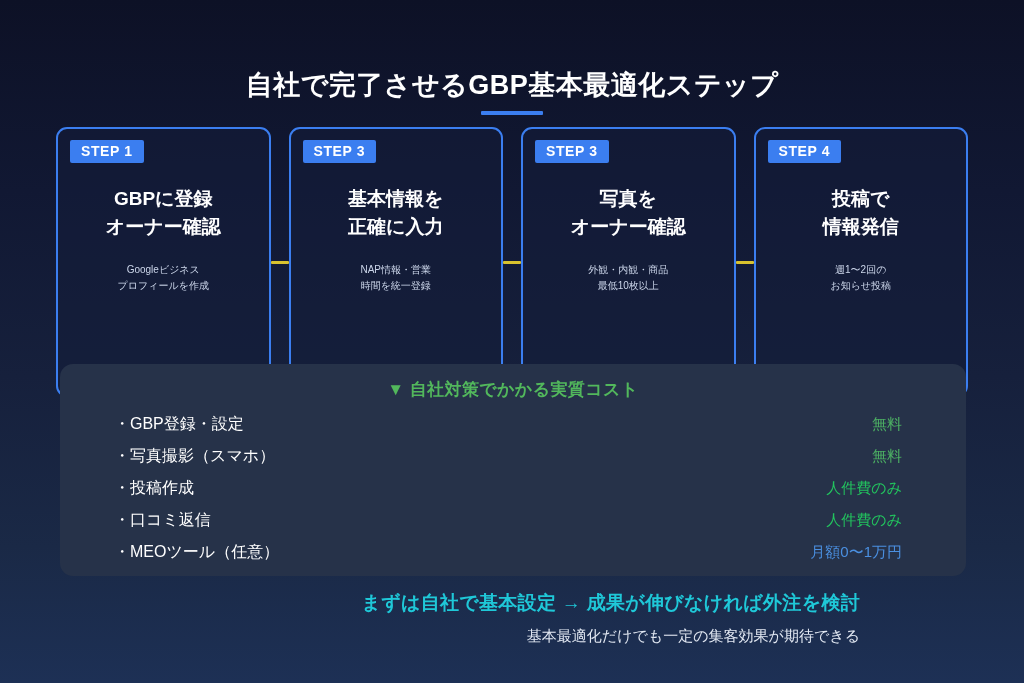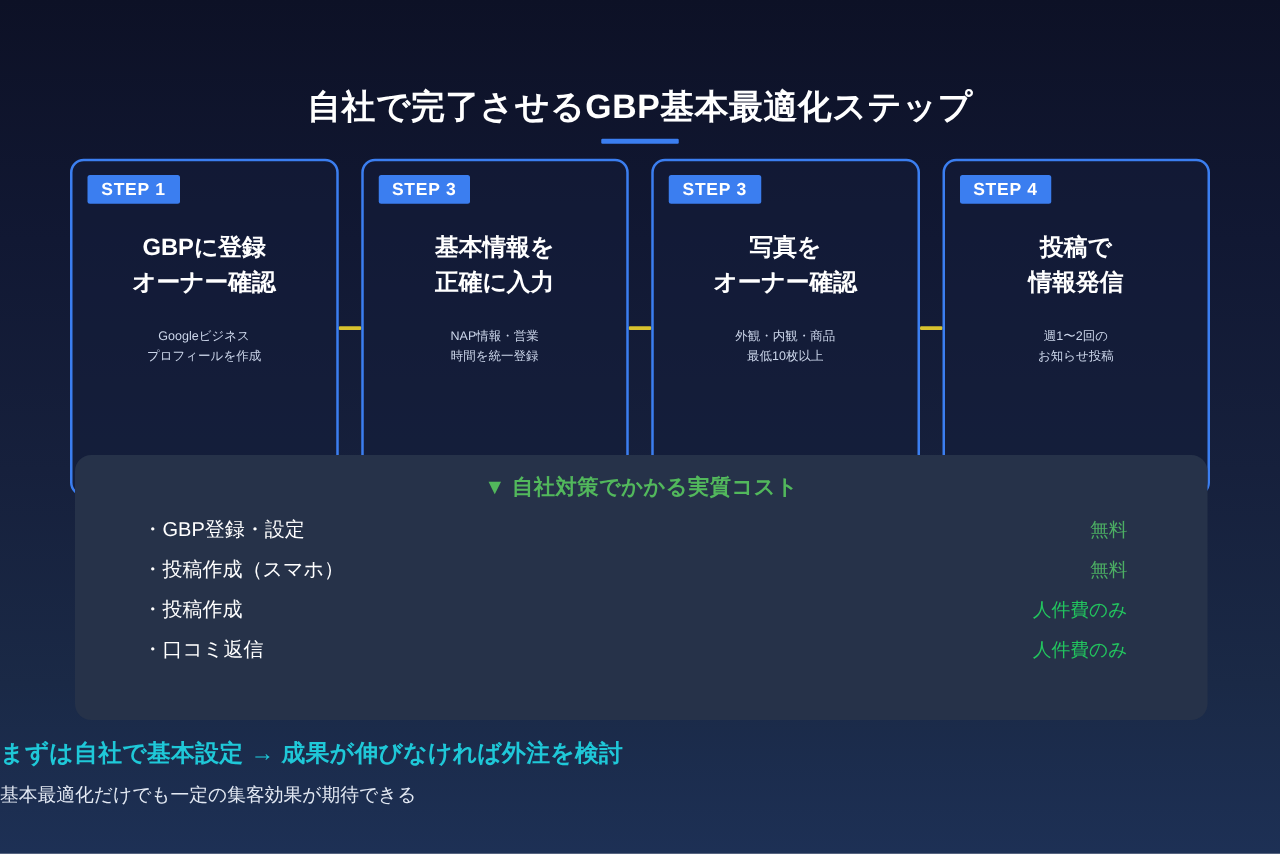--- a/index.html
+++ b/index.html
@@ -120,21 +120,21 @@
   }
   .v-free   { color:#4caf63; }
   .v-labor  { color:#22c55e; font-weight:normal; }
   .v-月     { color:#4a8fe0; }
 
   
   .footer {
     position:absolute;
     left:0; top:590px;
     width:860px;
-    text-align:left;
+    text-align:right;
   }
   .footer-main {
     color:#1fc8d8;
     font-size:19px;
     font-weight:bold;
     letter-spacing:0.3px;
   }
   .footer-sub {
     margin-top:11px;
     color:#e3e9f3;
@@ -194,34 +194,38 @@
 <div class="cost-panel">
   <div class="cost-title">▼ 自社対策でかかる実質コスト</div>
   <ul class="cost-list">
 
     <li class="cost-row">
       <span class="cost-label">・GBP登録・設定</span>
       <span class="cost-value v-free">無料</span>
     </li>
 
     <li class="cost-row">
-      <span class="cost-label">・投稿作成（スマホ）</span>
+      <span class="cost-label">・写真撮影（スマホ）</span>
       <span class="cost-value v-free">無料</span>
     </li>
 
     <li class="cost-row">
       <span class="cost-label">・投稿作成</span>
       <span class="cost-value v-labor">人件費のみ</span>
     </li>
 
     <li class="cost-row">
       <span class="cost-label">・口コミ返信</span>
       <span class="cost-value v-labor">人件費のみ</span>
     </li>
 
+    <li class="cost-row">
+      <span class="cost-label">・MEOツール（任意）</span>
+      <span class="cost-value v-月">月額0〜1万円</span>
+    </li>
 
   </ul>
 </div>
 
 <div class="footer">
   <div class="footer-main">まずは自社で基本設定 → 成果が伸びなければ外注を検討</div>
   <div class="footer-sub">基本最適化だけでも一定の集客効果が期待できる</div>
 </div>
 
 </body></html>

